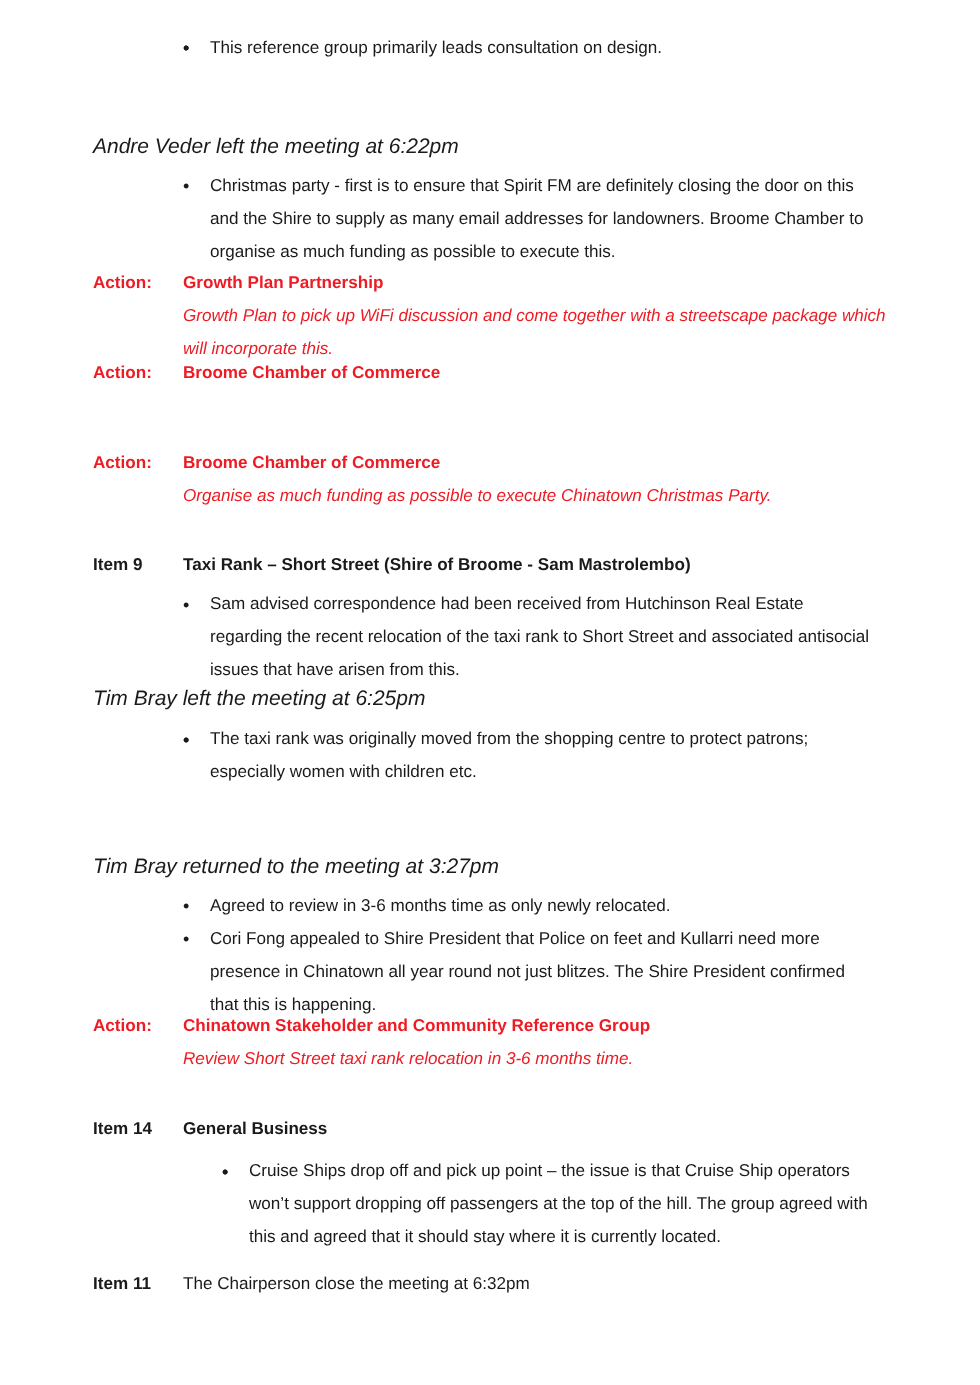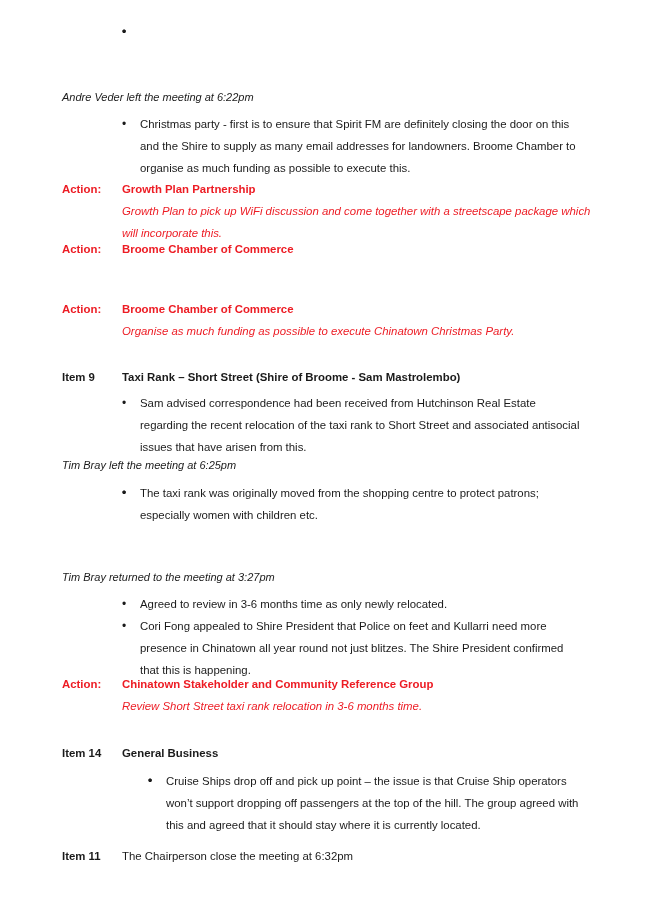--- a/index.html
+++ b/index.html
@@ -48,21 +48,21 @@
     text-align: left;
     font-size: 12px;
     line-height: 22px;
     color: #1a1a1a;
   }
 
   
   .note {
     position: absolute;
     font-style: italic;
-    font-size: 11px;
+    font-size: 14px;
     line-height: 22px;
     color: #1a1a1a;
   }
 
   
   .item-row {
     position: absolute;
     left: 62px;
     width: 530px;
     font-size: 11.4px;
@@ -127,20 +127,21 @@
 
 <div class="page">
   <div class="doc">
 
     <ul class="bullets" style="left:122px; top:21px; width:458px;">
       <li>
         <span class="bullet-dot">•</span>
       </li>
       <li>
         <span class="bullet-dot">•</span>
+        <span>This reference group primarily leads consultation on design.</span>
       </li>
     </ul>
 
     <div class="note" style="left:62px; top:86px;">Andre Veder left the meeting at 6:22pm</div>
 
     <ul class="bullets" style="left:122px; top:113px; width:458px;">
       <li>
         <span class="bullet-dot">•</span>
         <span>Christmas party - first is to ensure that Spirit FM are definitely closing the door on this and the Shire to supply as many email addresses for landowners. Broome Chamber to organise as much funding as possible to execute this.</span>
       </li>

